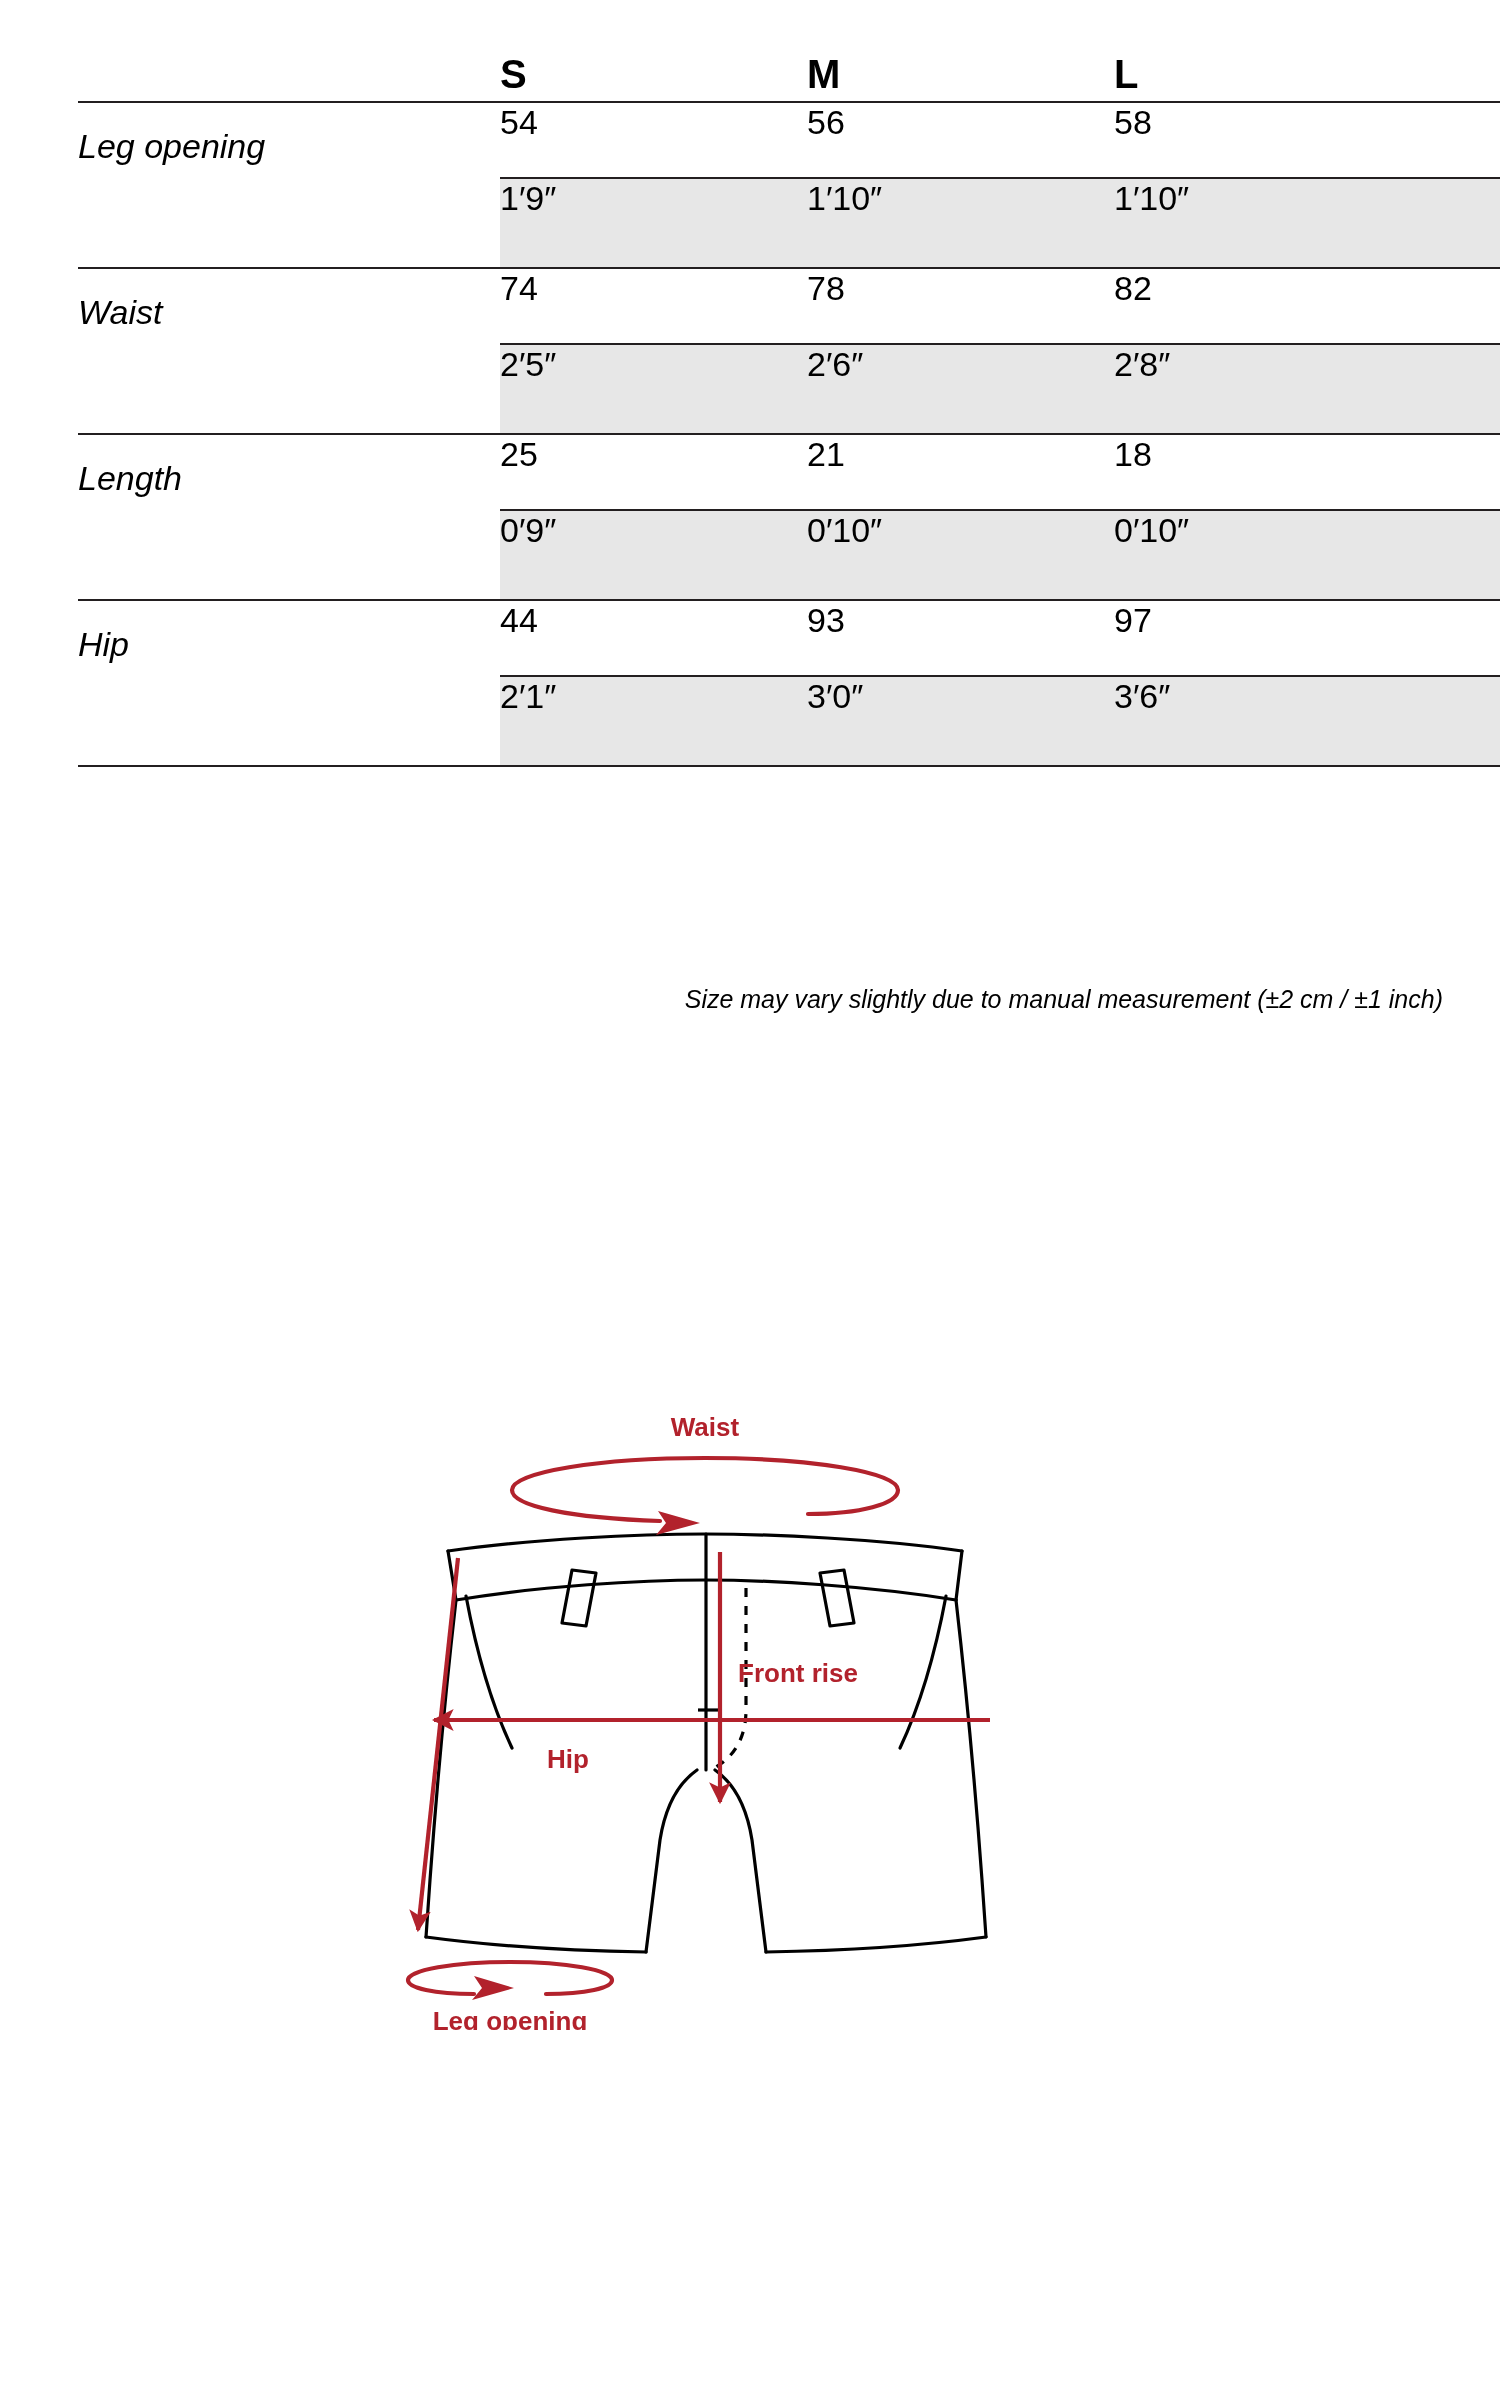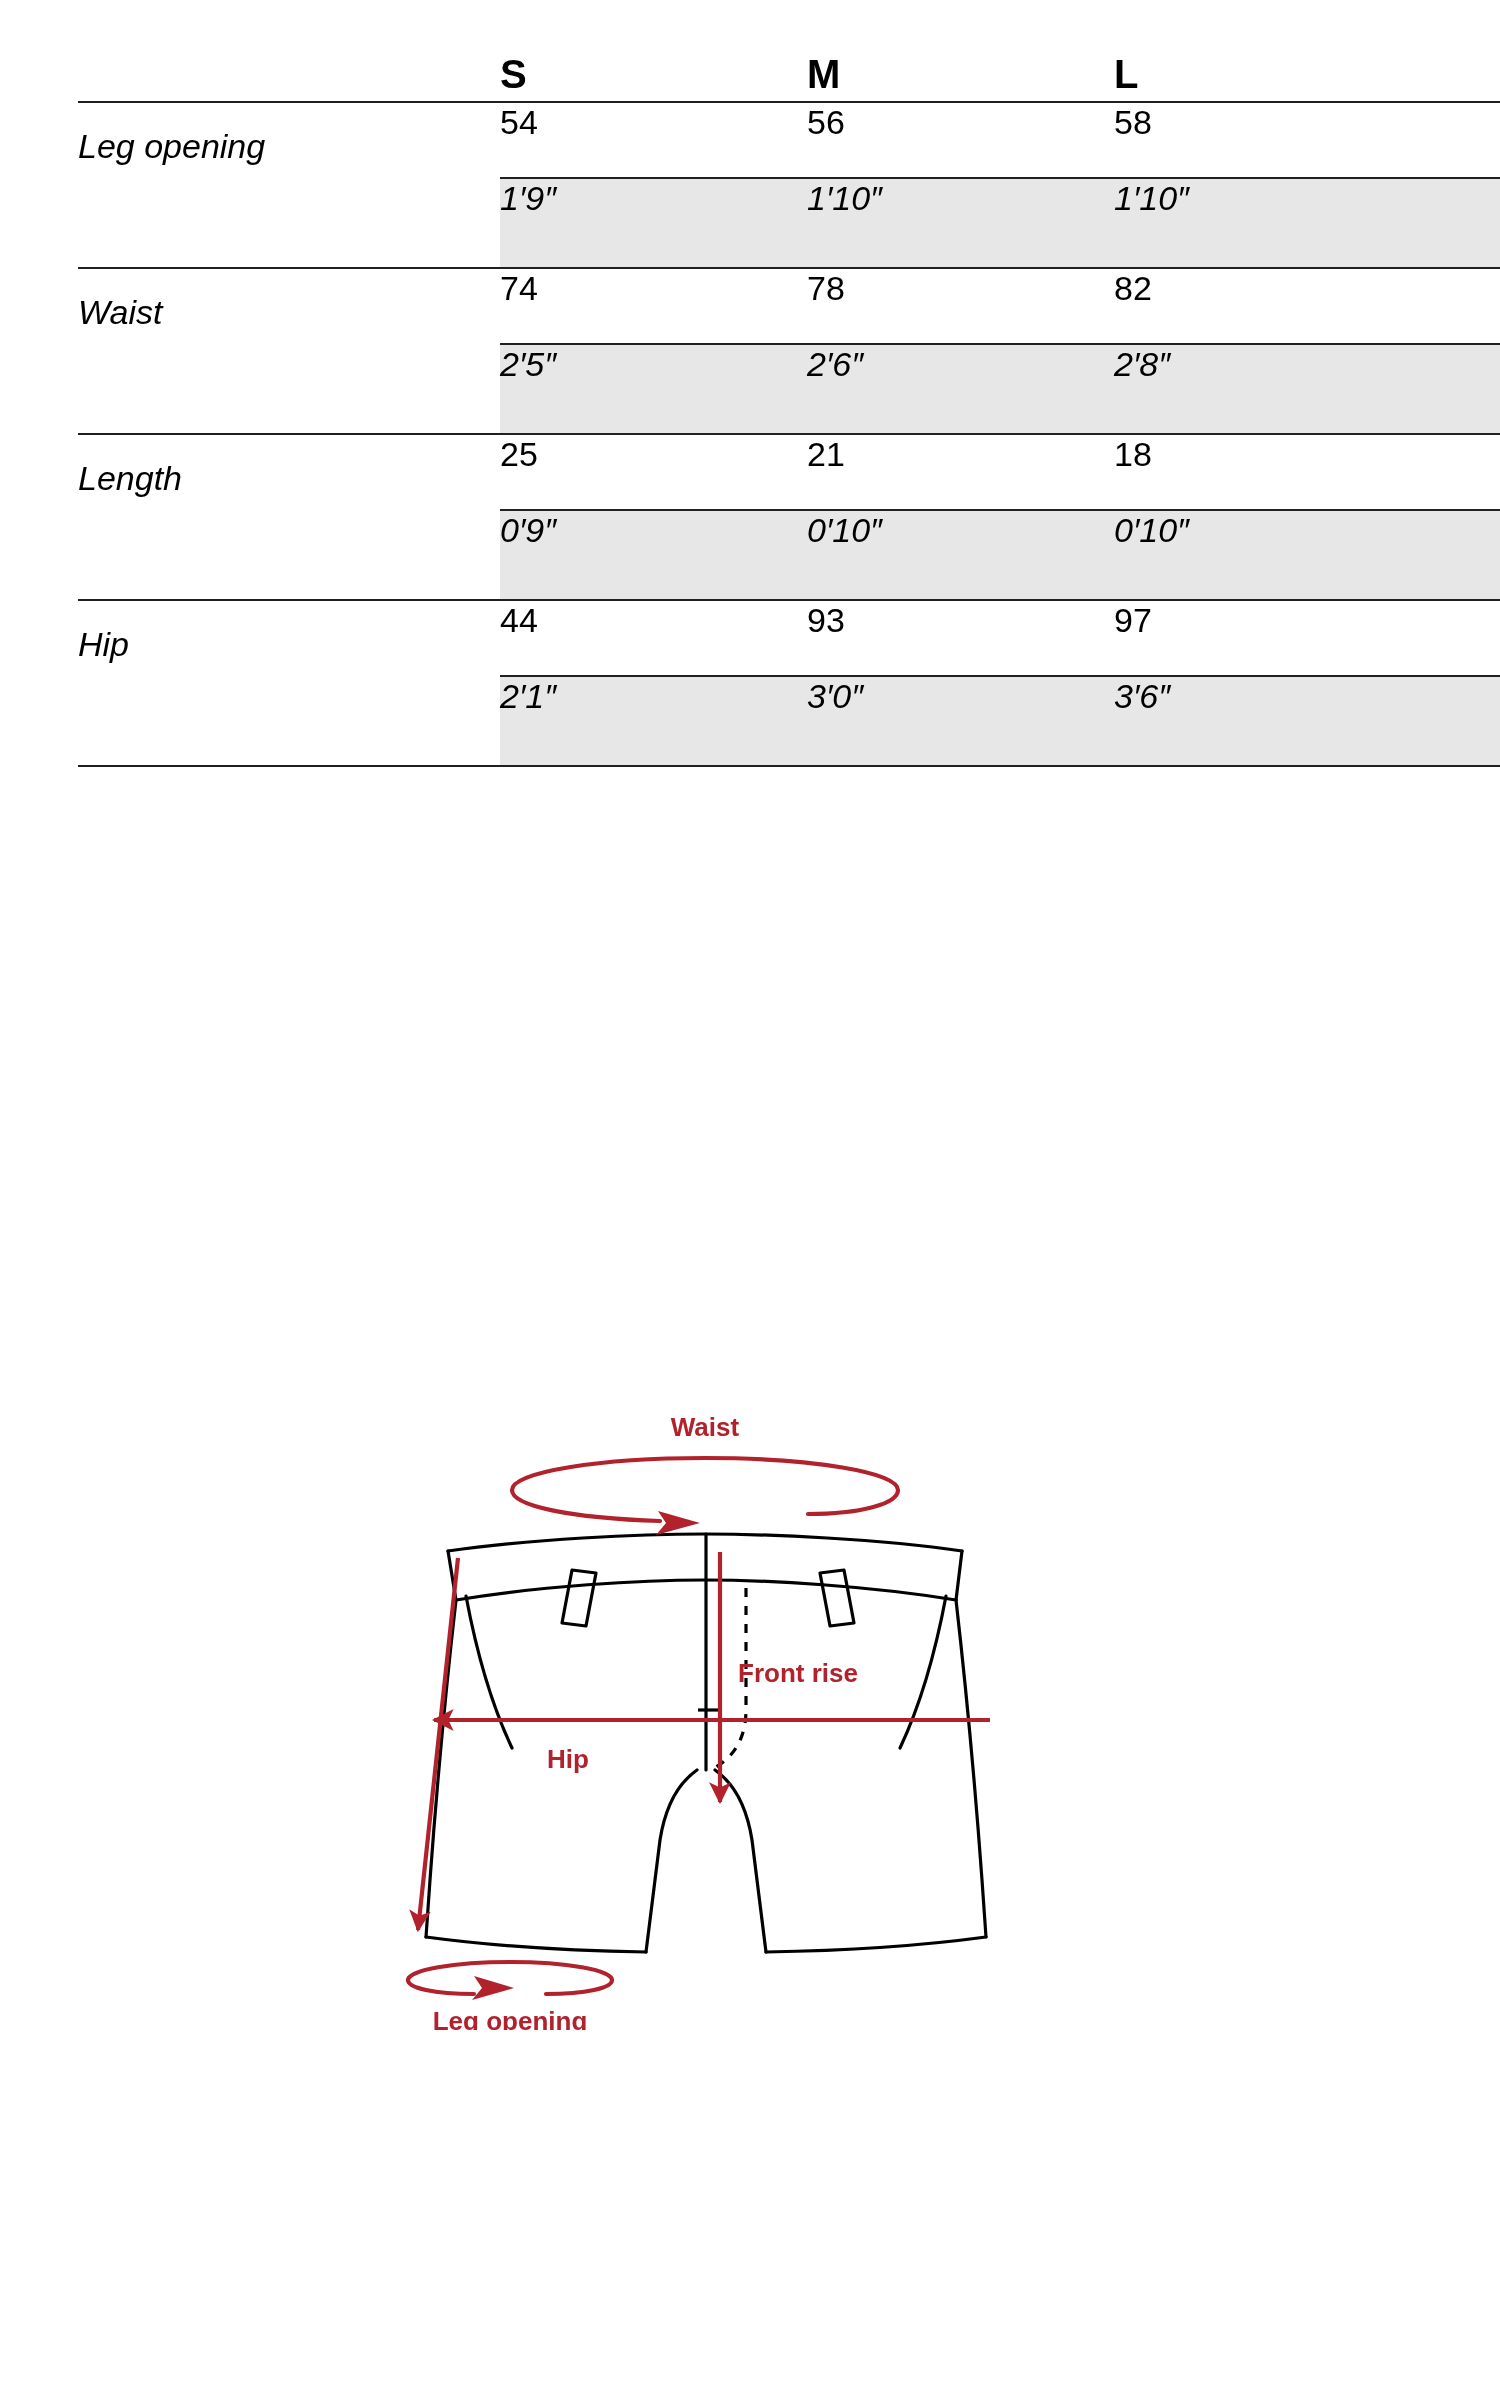--- a/index.html
+++ b/index.html
@@ -60,21 +60,21 @@
 
   
   tr.cm-row td { height: 76px; }
   tr.ft-row td { height: 90px; }
 
   
   tr.ft-row td.shade { background: #e7e7e7; }
 
   
   .rule-top td { border-top: 2.5px solid #231f20; }
-  .rule-thin td.shade { border-top: 2.5px solid #231f20; font-style: italic; }
+  .rule-thin td.shade { border-top: 2.5px solid #231f20; }
   .rule-bottom td { border-top: 2.5px solid #231f20; }
 
   .footnote {
     position: absolute;
     left: 78px; top: 985px;
     width: 1367px;
     text-align: right;
     font-size: 25px;
     font-style: italic;
     padding-right: 2px;
@@ -185,20 +185,21 @@
           <td></td>
             <td></td>
           <td></td>
             <td></td>
           <td></td>
         </tr>
       </tbody>
     </table>
   </div>
 
+  <div class="footnote">Size may vary slightly due to manual measurement (±2 cm / ±1 inch)</div>
 
   <div class="diagram">
     <svg viewBox="0 0 620 620" xmlns="http://www.w3.org/2000/svg">
       <defs>
         <marker id="ah" viewBox="0 0 10 10" refX="9" refY="5" markerWidth="5.2" markerHeight="5.2" orient="auto-start-reverse">
           <path d="M0,0 L10,5 L0,10 L2.4,5 Z" fill="#b2222c"></path>
         </marker>
       </defs>
 
       <g fill="none" stroke="#000000" stroke-width="3.2" stroke-linejoin="round" stroke-linecap="round">

